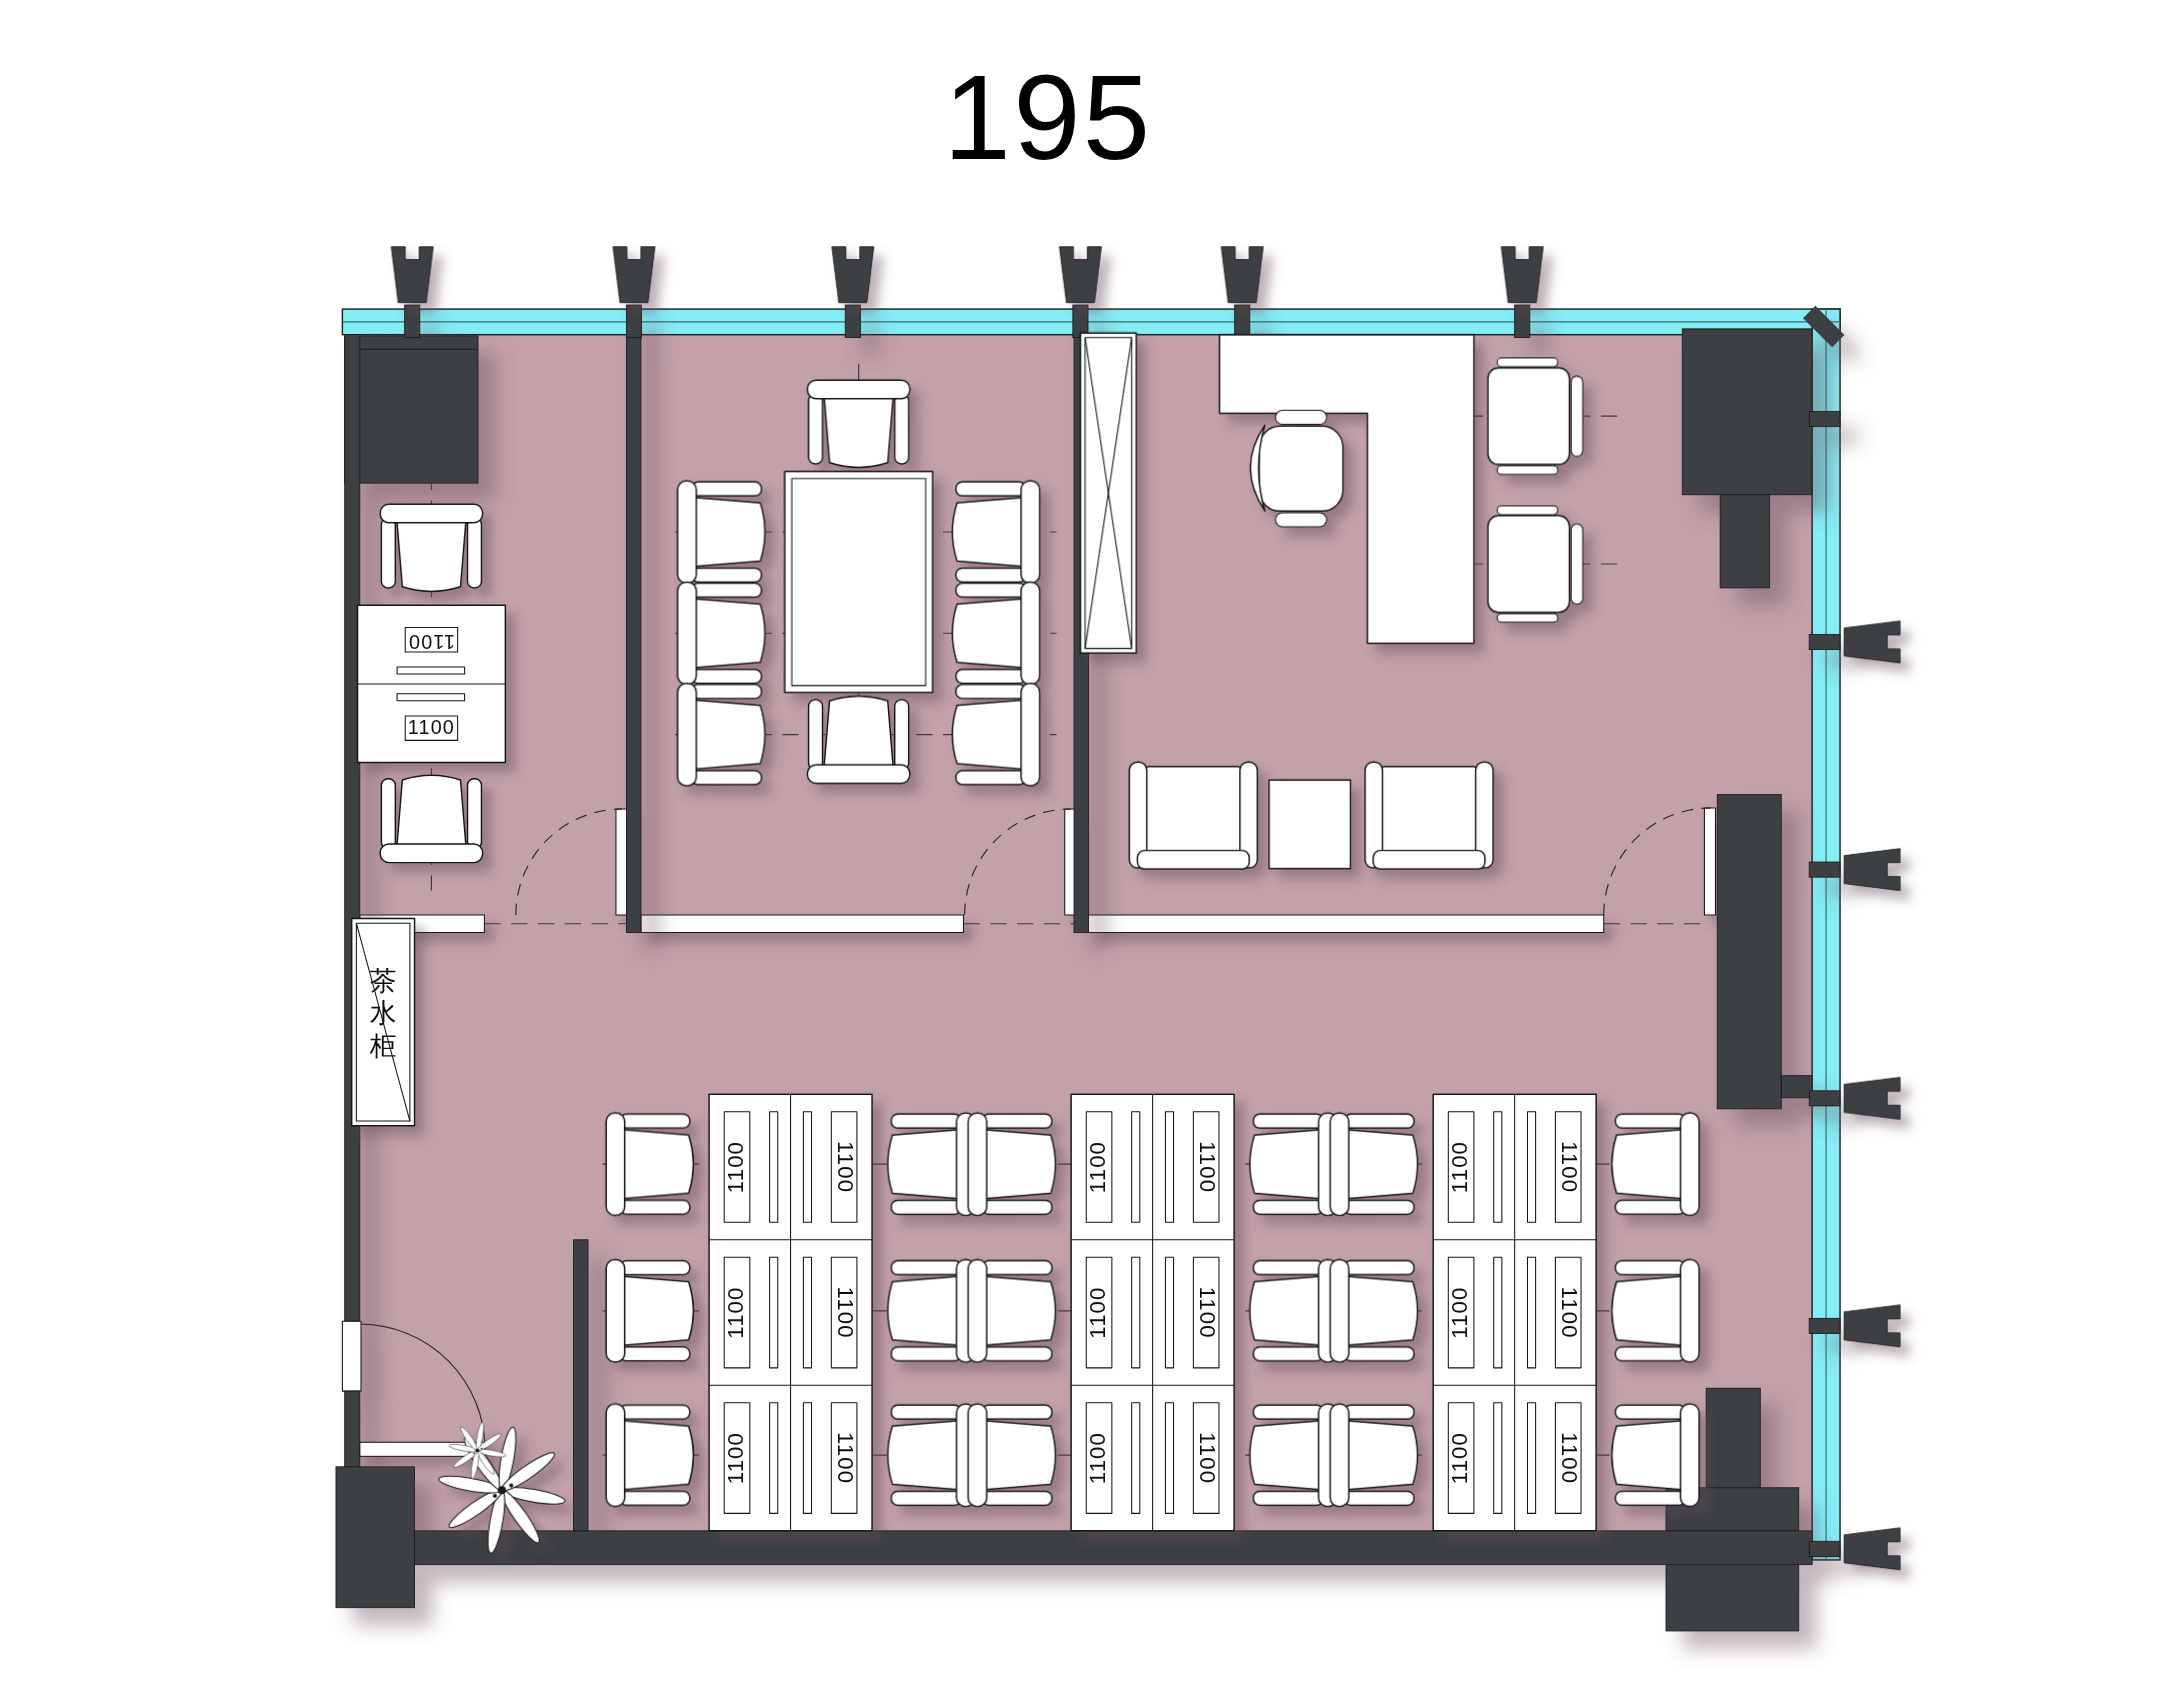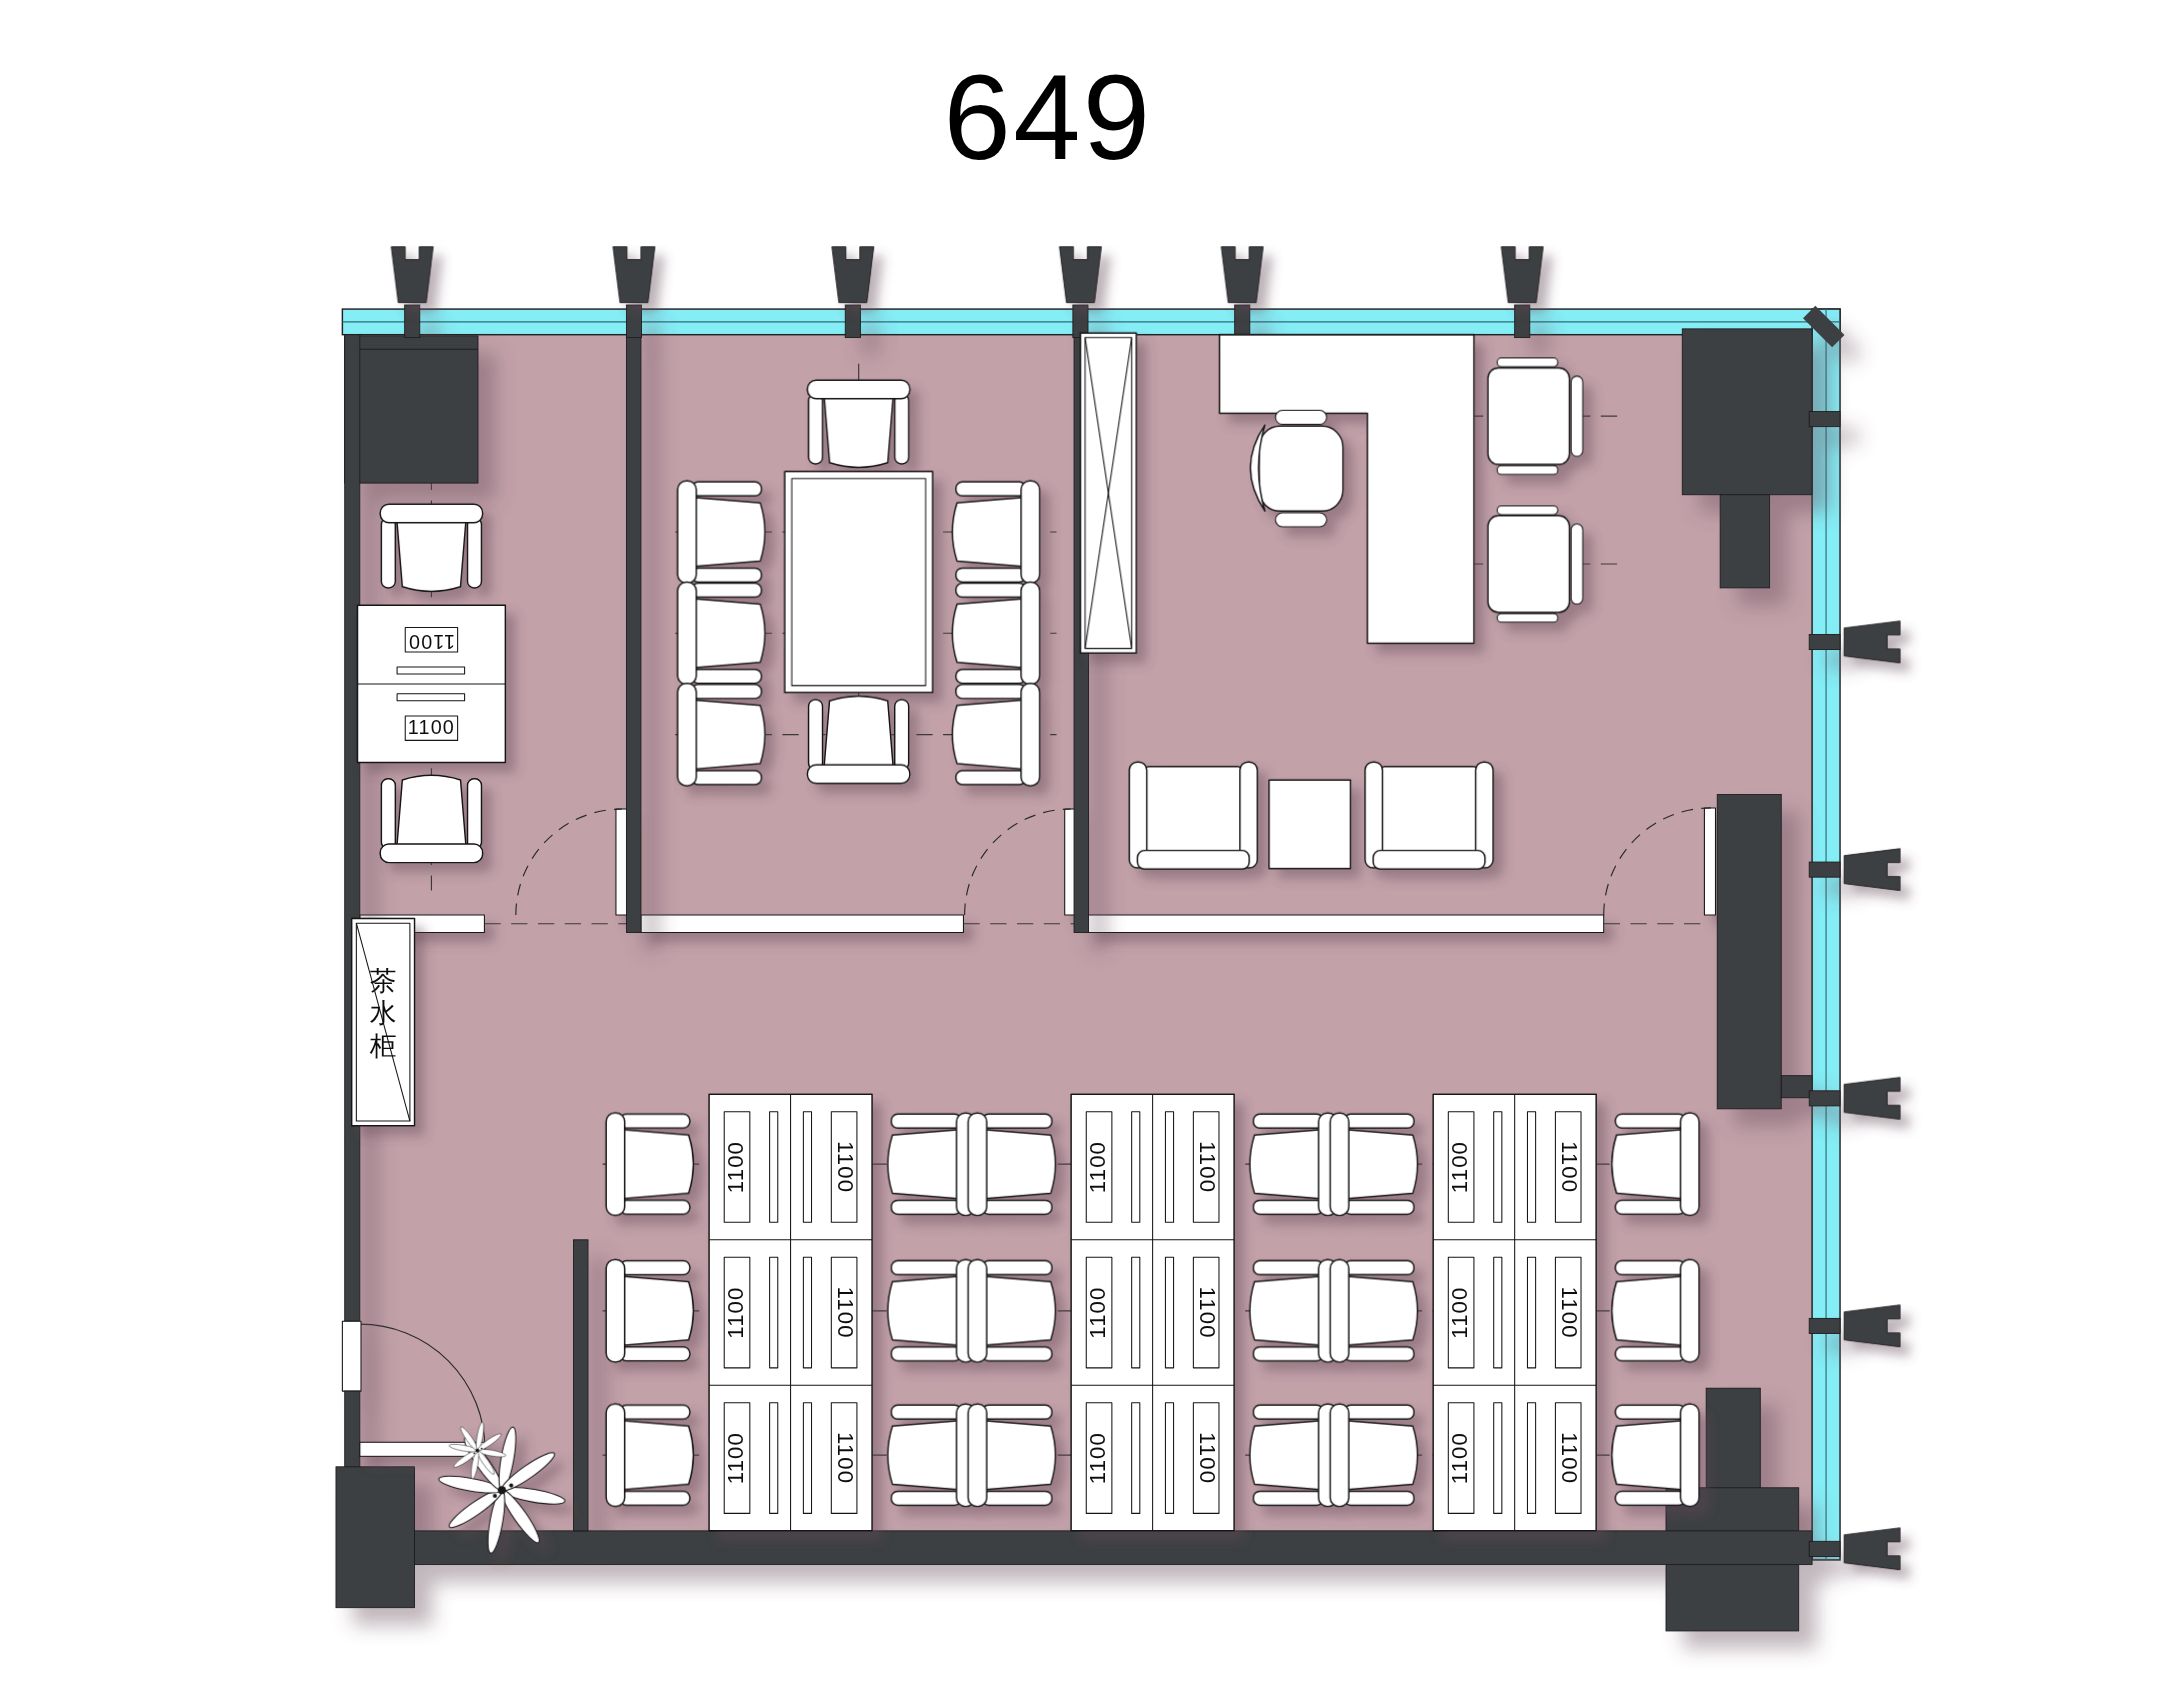--- a/index.html
+++ b/index.html
@@ -25,21 +25,21 @@
   .lbl{font-family:"Liberation Sans", sans-serif;font-size:38px;fill:#111;
        text-anchor:middle;dominant-baseline:middle;letter-spacing:2px;}
   .lbl-s{font-family:"Liberation Sans", sans-serif;font-size:34px;fill:#111;
        text-anchor:middle;dominant-baseline:middle;letter-spacing:2px;}
   .cjk{font-family:"Liberation Sans", sans-serif;font-size:46px;fill:#111;
        text-anchor:middle;dominant-baseline:middle;}
 </style>
 </head>
 <body>
 
-<div class="title">649</div>
+<div class="title">195</div>
 
 <svg width="2183" height="1688" viewBox="0 0 3750 2900">
   <defs>
     <filter id="fw" x="-30%" y="-30%" width="180%" height="180%">
       <feDropShadow dx="30" dy="30" stdDeviation="16" flood-color="#634a56" flood-opacity="0.40"></feDropShadow>
     </filter>
     <filter id="ff" x="-40%" y="-40%" width="200%" height="200%">
       <feDropShadow dx="16" dy="16" stdDeviation="9" flood-color="#634a56" flood-opacity="0.42"></feDropShadow>
     </filter>
 

